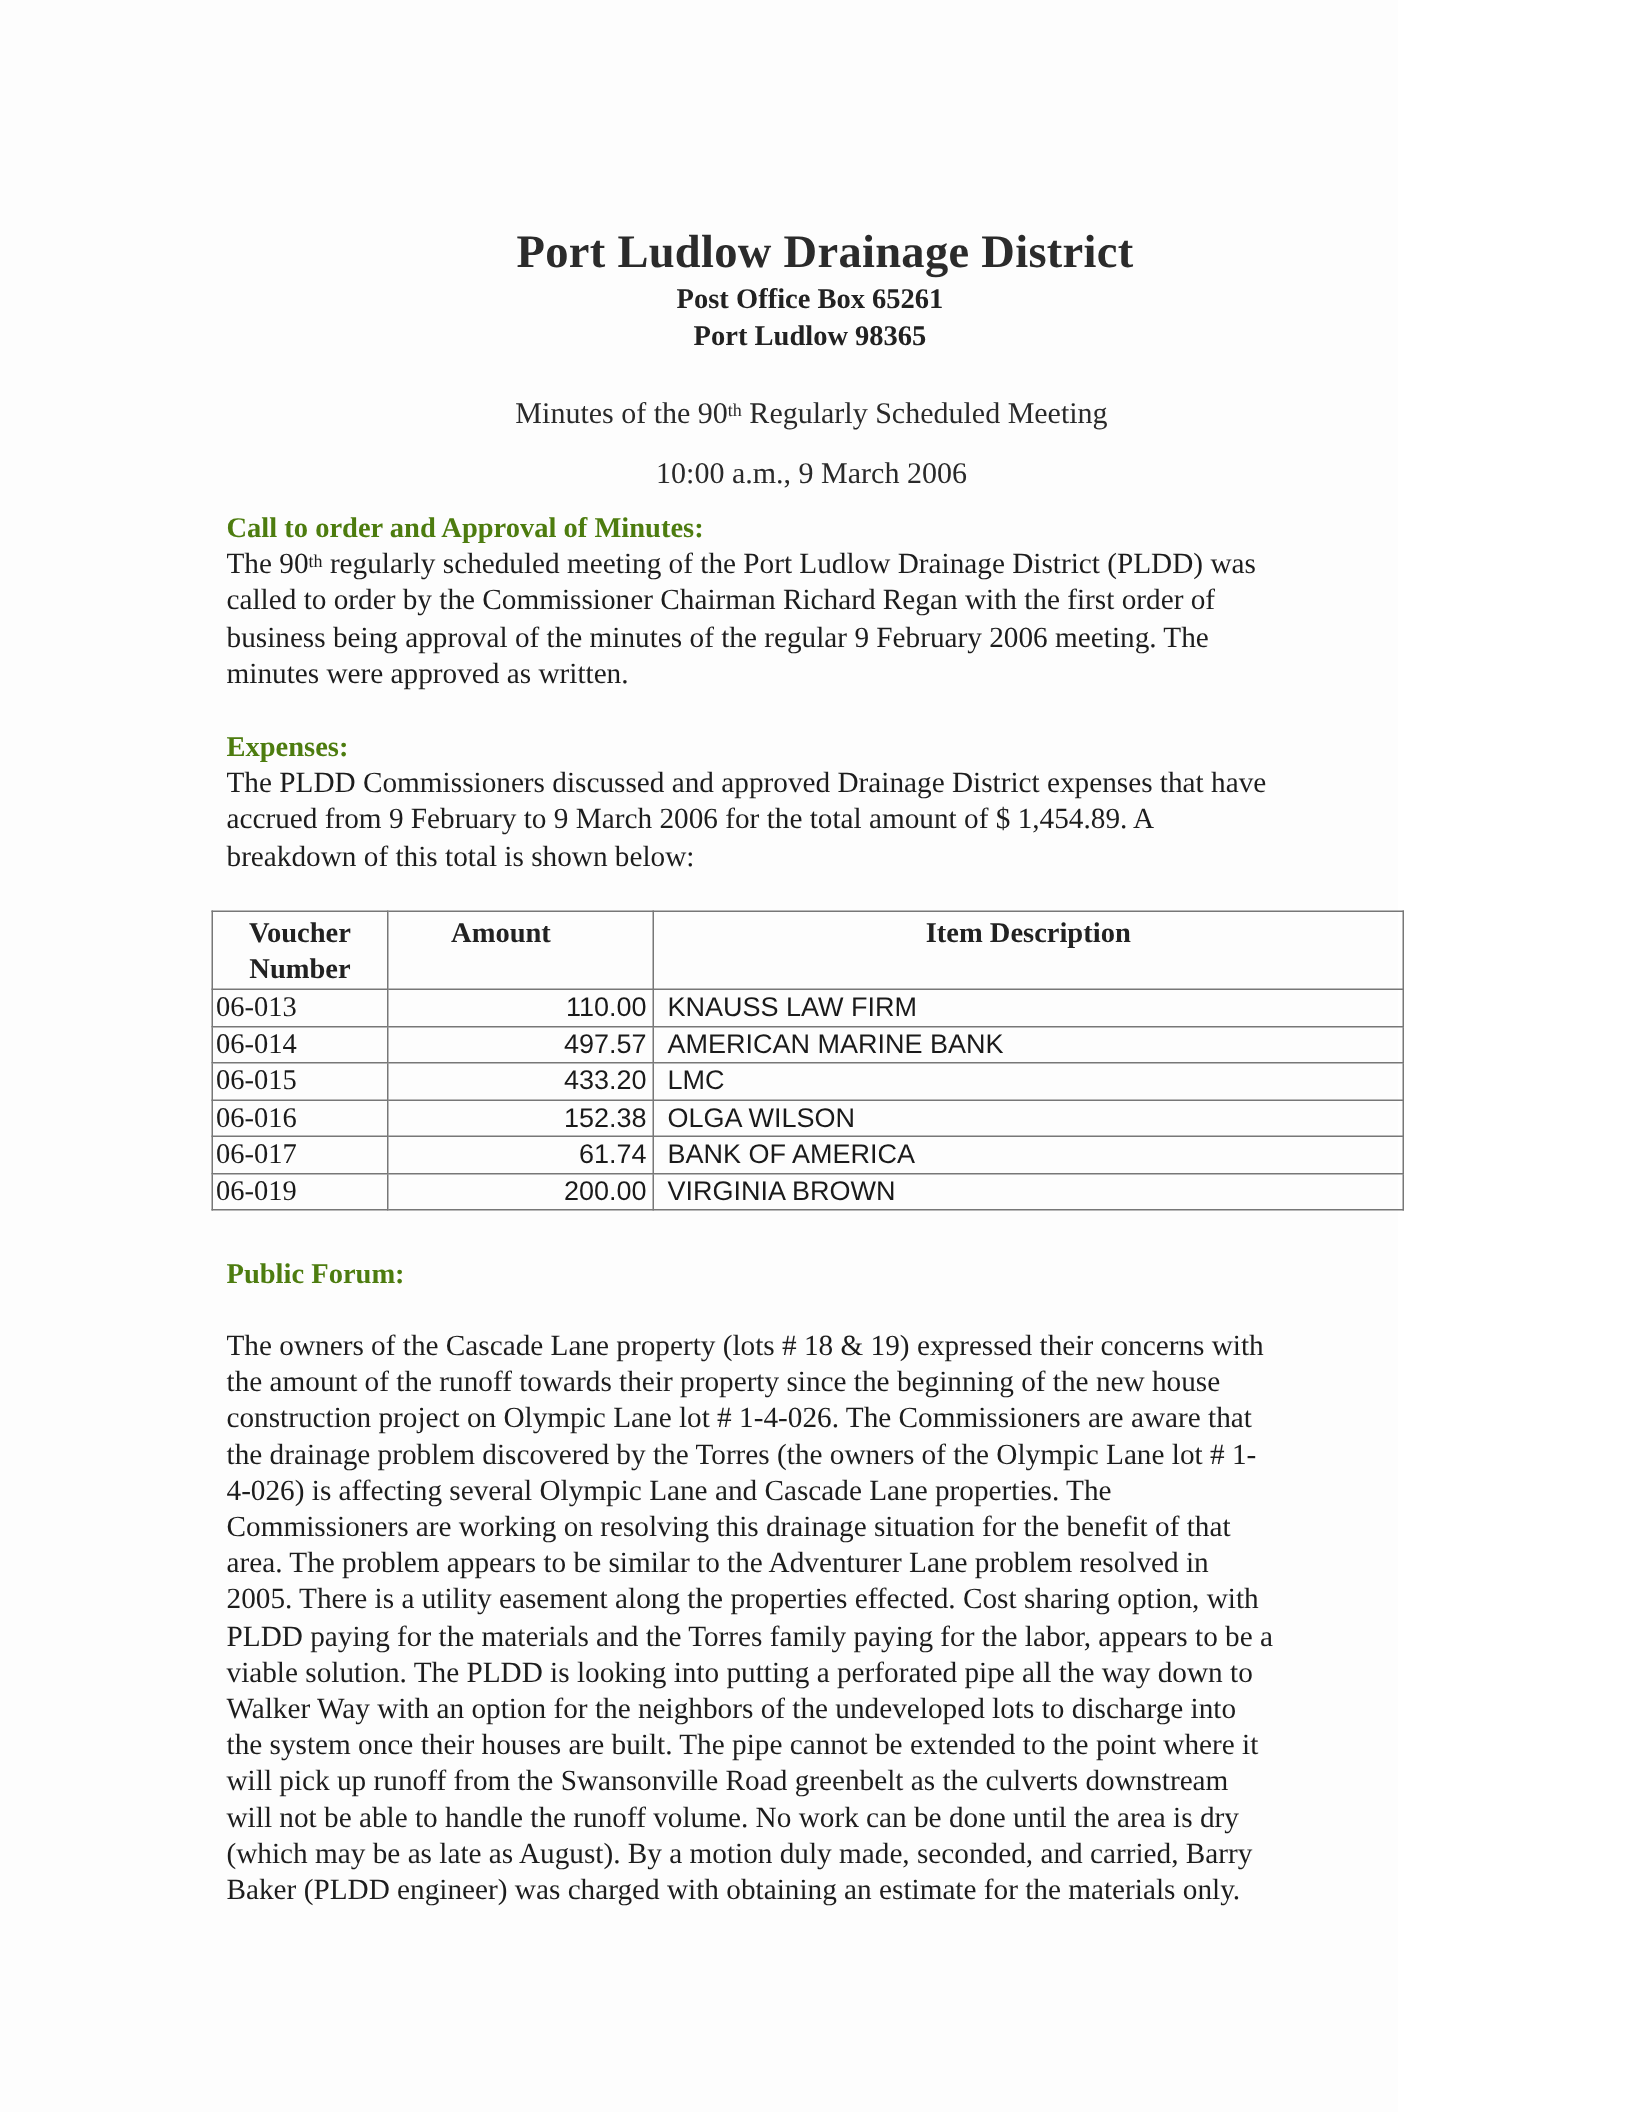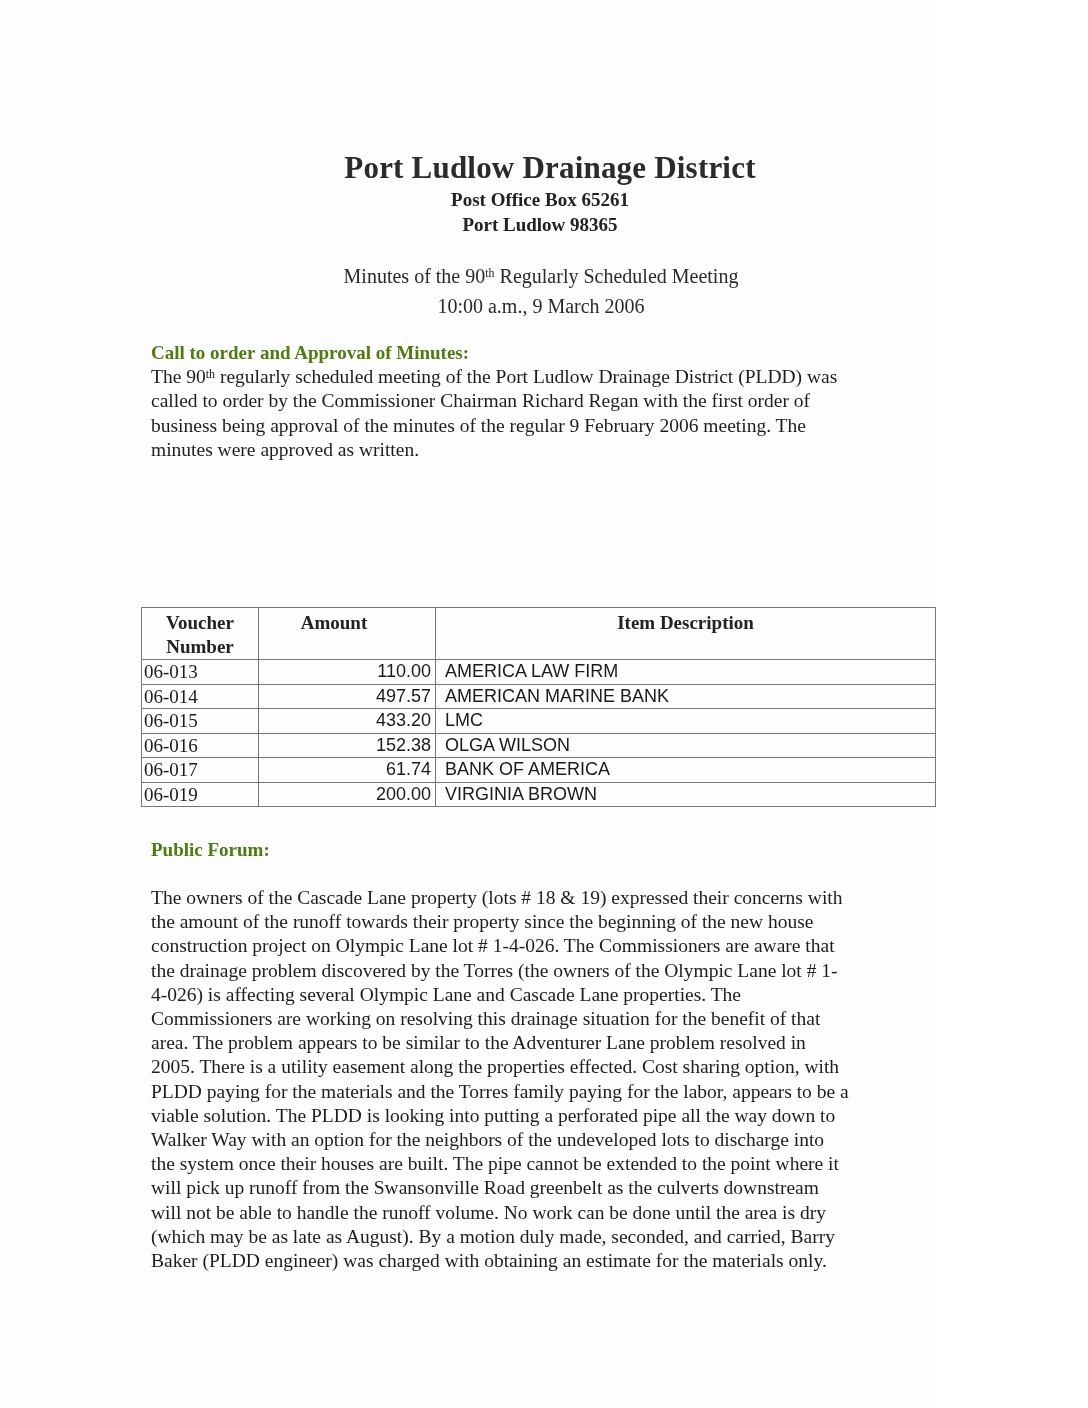--- a/index.html
+++ b/index.html
@@ -6,21 +6,21 @@
   body { width: 1088px; height: 1408px; position: relative; overflow: hidden;
          font-family: "Liberation Serif", "DejaVu Serif", serif; color: #1a1a1a; }
   .page { position: absolute; left: 0; top: 0; width: 932px; height: 1408px; background: #fdfdfd; }
   .title { position: absolute; top: 150px; left: 0; width: 1100px; text-align: center;
            font-weight: bold; font-size: 31px; color: #2b2b2b; letter-spacing: 0.2px; }
   .addr { position: absolute; left: 0; width: 1080px; text-align: center; font-weight: bold; font-size: 19px; color: #222; }
   .addr1 { top: 189px; }
   .addr2 { top: 214px; }
   .subtitle { position: absolute; left: 0; width: 1082px; text-align: center; font-size: 20px; color: #2a2a2a; line-height: 25px; }
   .subtitle1 { top: 264px; }
-  .subtitle2 { top: 294px; }
+  .subtitle2 { top: 304px; }
   sup { font-size: 12px; vertical-align: top; position: relative; top: -3px; }
   .section { position: absolute; left: 151px; width: 790px; }
   .heading { font-weight: bold; font-size: 19px; color: #4d7c0f; line-height: 24px; }
   .para { font-size: 19.5px; line-height: 24.4px; color: #1d1d1d; white-space: pre-line; }
   .s1 { top: 341px; }
   .s2 { top: 487px; }
   .s3 { top: 838px; }
   .s3 .para { margin-top: 24px; line-height: 24.2px; }
 
   table.exp { position: absolute; left: 141px; top: 607px; width: 795px; border-collapse: collapse;
@@ -49,37 +49,43 @@
   <div class="subtitle subtitle2">10:00 a.m., 9 March 2006</div>
 
   <div class="section s1">
     <div class="heading">Call to order and Approval of Minutes:</div>
     <div class="para"><span>The 90</span><sup>th</sup><span> regularly scheduled meeting of the Port Ludlow Drainage District (PLDD) was
 called to order by the Commissioner Chairman Richard Regan with the first order of
 business being approval of the minutes of the regular 9 February 2006 meeting.  The
 minutes were approved as written.</span></div>
   </div>
 
+  <div class="section s2">
+    <div class="heading">Expenses:</div>
+    <div class="para">The PLDD Commissioners discussed and approved Drainage District expenses that have
+accrued from 9 February to 9 March 2006 for the total amount of $ 1,454.89.  A
+breakdown of this total is shown below:</div>
+  </div>
 
   <table class="exp">
     <thead>
       <tr>
         <th class="voucher">
           <span>Voucher</span><br>
           <span>Number</span>
         </th>
         <th class="amount">Amount</th>
         <th class="desc">Item Description</th>
       </tr>
     </thead>
     <tbody>
       <tr>
         <td class="vnum">06-013</td>
         <td class="amt">110.00</td>
-        <td class="item">AMERICA LAW FIRM</td>
+        <td class="item">KNAUSS LAW FIRM</td>
       </tr>
       <tr>
         <td class="vnum">06-014</td>
         <td class="amt">497.57</td>
         <td class="item">AMERICAN MARINE BANK</td>
       </tr>
       <tr>
         <td class="vnum">06-015</td>
         <td class="amt">433.20</td>
         <td class="item">LMC</td>

